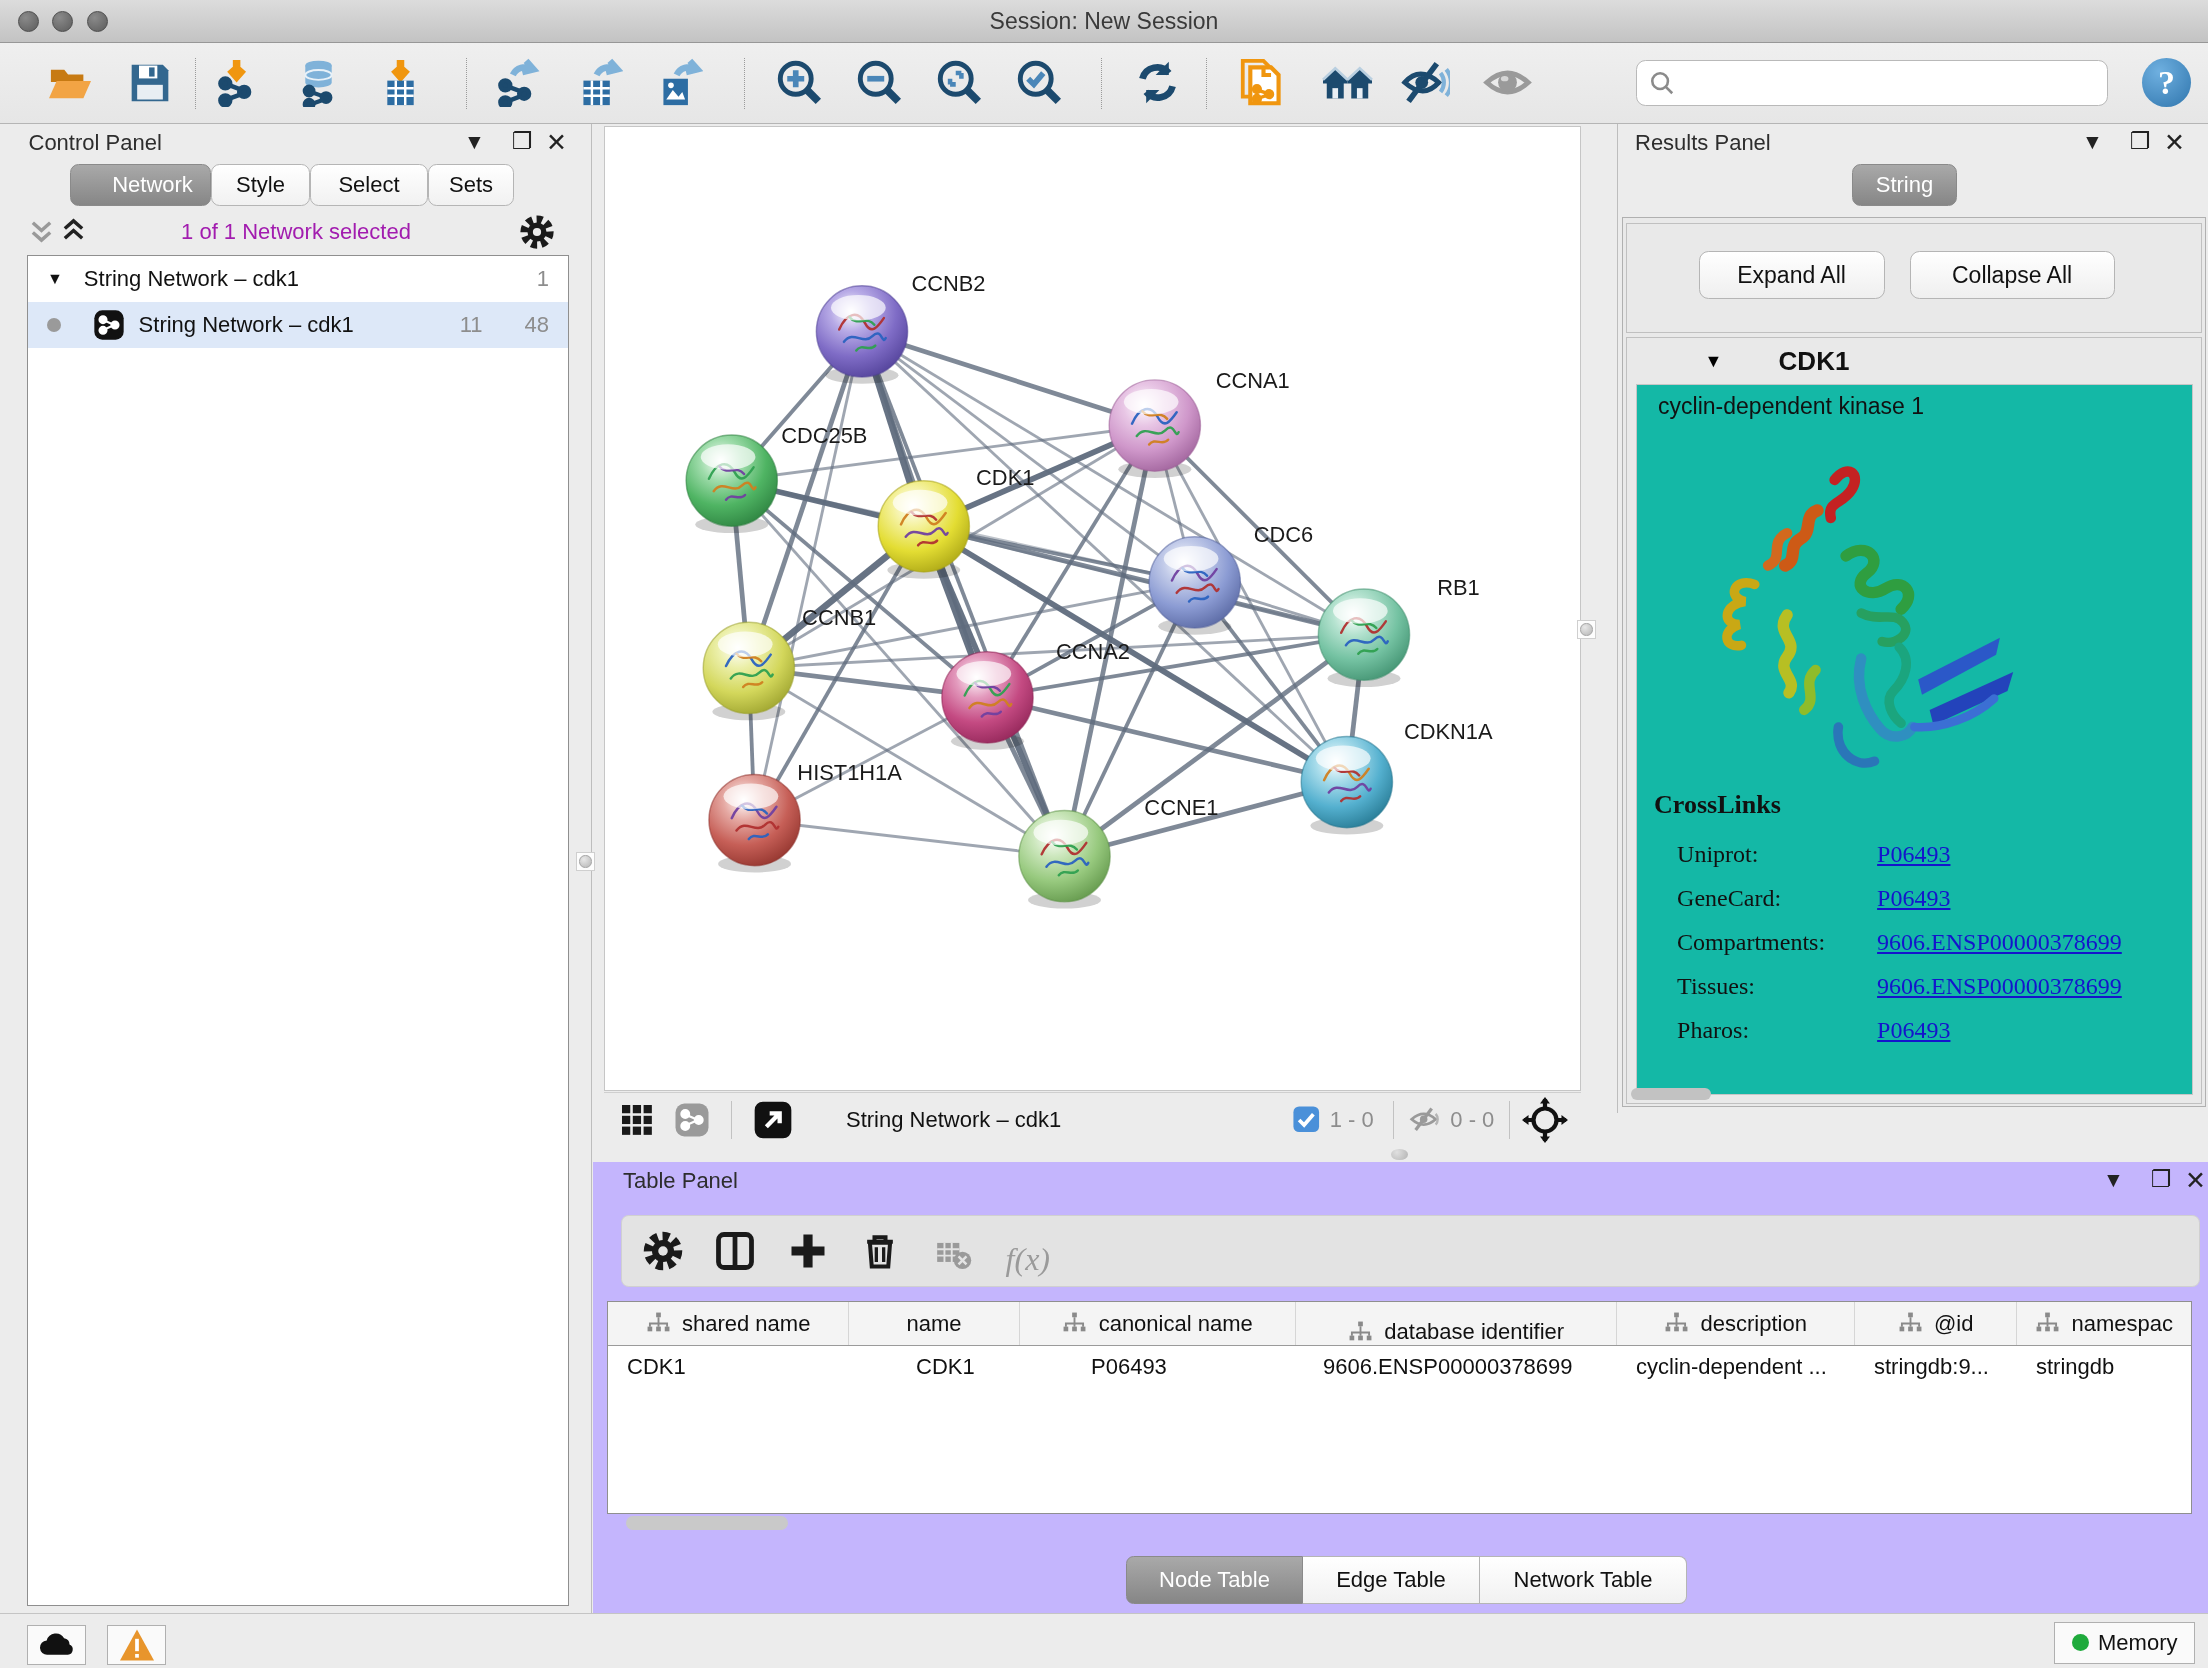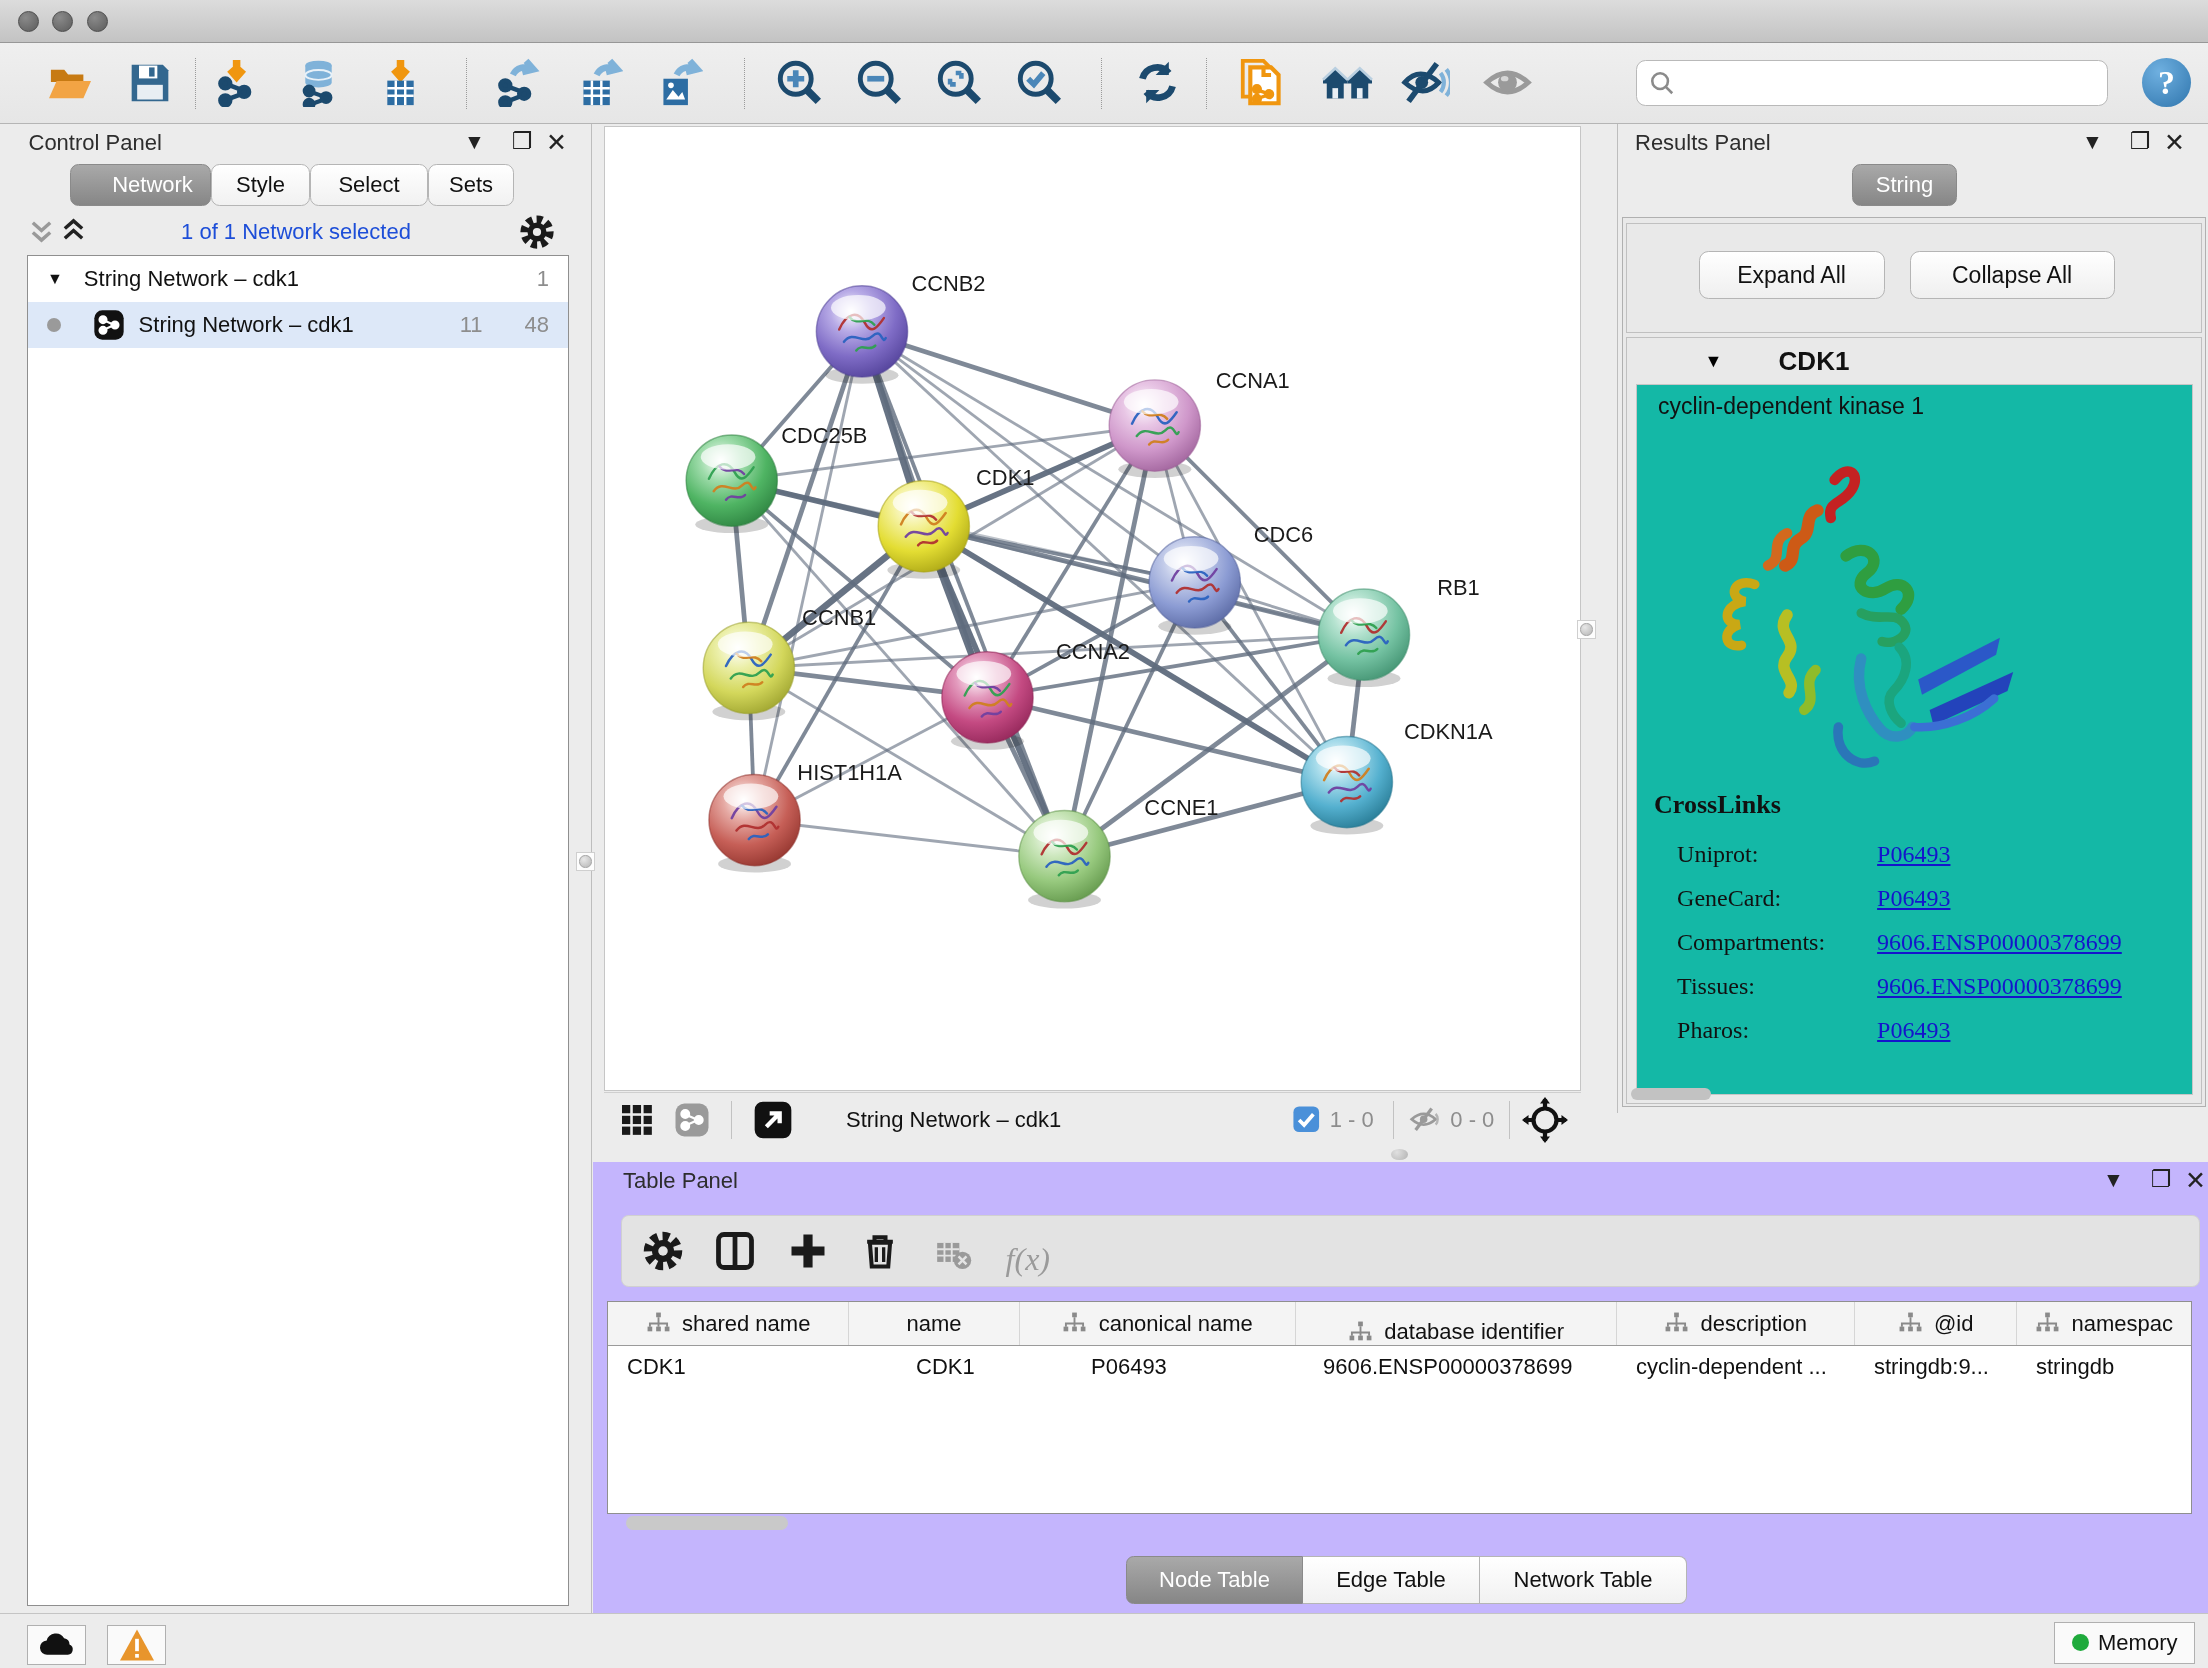--- a/index.html
+++ b/index.html
@@ -35,20 +35,21 @@
   svg { display:block; }
   .icon-lbl { font-size:22px; color:#111; }
 </style>
 </head>
 <body>
 
 <div class="abs titlebar">
   <div class="abs tl" style="left:18px"></div>
   <div class="abs tl" style="left:52px"></div>
   <div class="abs tl" style="left:87px"></div>
+  <div class="abs wtitle">Session: New Session</div>
 </div>
 
 <div class="abs toolbar">
   <div class="abs tbtn" style="left:42px">
     <svg width="48" height="42" viewBox="0 0 24 22">
       <path d="M2,4 h7 l2,2.5 h8 v4 h-17 z" fill="#c77a12"></path>
       <path d="M1,19 l4-9 h18 l-4,9 z" fill="#f2a444"></path>
     </svg>
   </div>
   <div class="abs tbtn" style="left:122px">
@@ -236,21 +237,21 @@
   <div class="abs" style="left:28.5px;top:93px;">
     <svg width="25" height="27" viewBox="0 0 13 14">
         <path d="M2,3 l4.5,4 4.5,-4 M2,8 l4.5,4 4.5,-4" fill="none" stroke="#999" stroke-width="1.8"></path>
       </svg>
   </div>
   <div class="abs" style="left:61px;top:93px;">
     <svg width="25" height="27" viewBox="0 0 13 14">
         <path d="M2,11 l4.5,-4 4.5,4 M2,6 l4.5,-4 4.5,4" fill="none" stroke="#222" stroke-width="1.8"></path>
       </svg>
   </div>
-  <div class="abs" style="left:0;top:95px;width:592px;text-align:center;font-size:22px;color:#1d4ed8;">1 of 1 Network selected</div>
+  <div class="abs" style="left:0;top:95px;width:592px;text-align:center;font-size:22px;color:#a21caf;">1 of 1 Network selected</div>
   <div class="abs" style="left:518px;top:89px;">
     <svg width="38" height="38" viewBox="0 0 24 24">
       <circle cx="12" cy="12" r="8" fill="none" stroke="#1a1a1a" stroke-width="5" stroke-dasharray="3.6 2.6"></circle>
       <circle cx="12" cy="12" r="6" fill="#1a1a1a"></circle>
         <circle cx="12" cy="12" r="2.6" fill="#ececec"></circle>
     </svg>
   </div>
 
   <div class="abs listbox" style="left:27px;top:131px;width:542px;height:1351px;">
     <div class="netrow" style="height:46px;padding:0 19px;">

